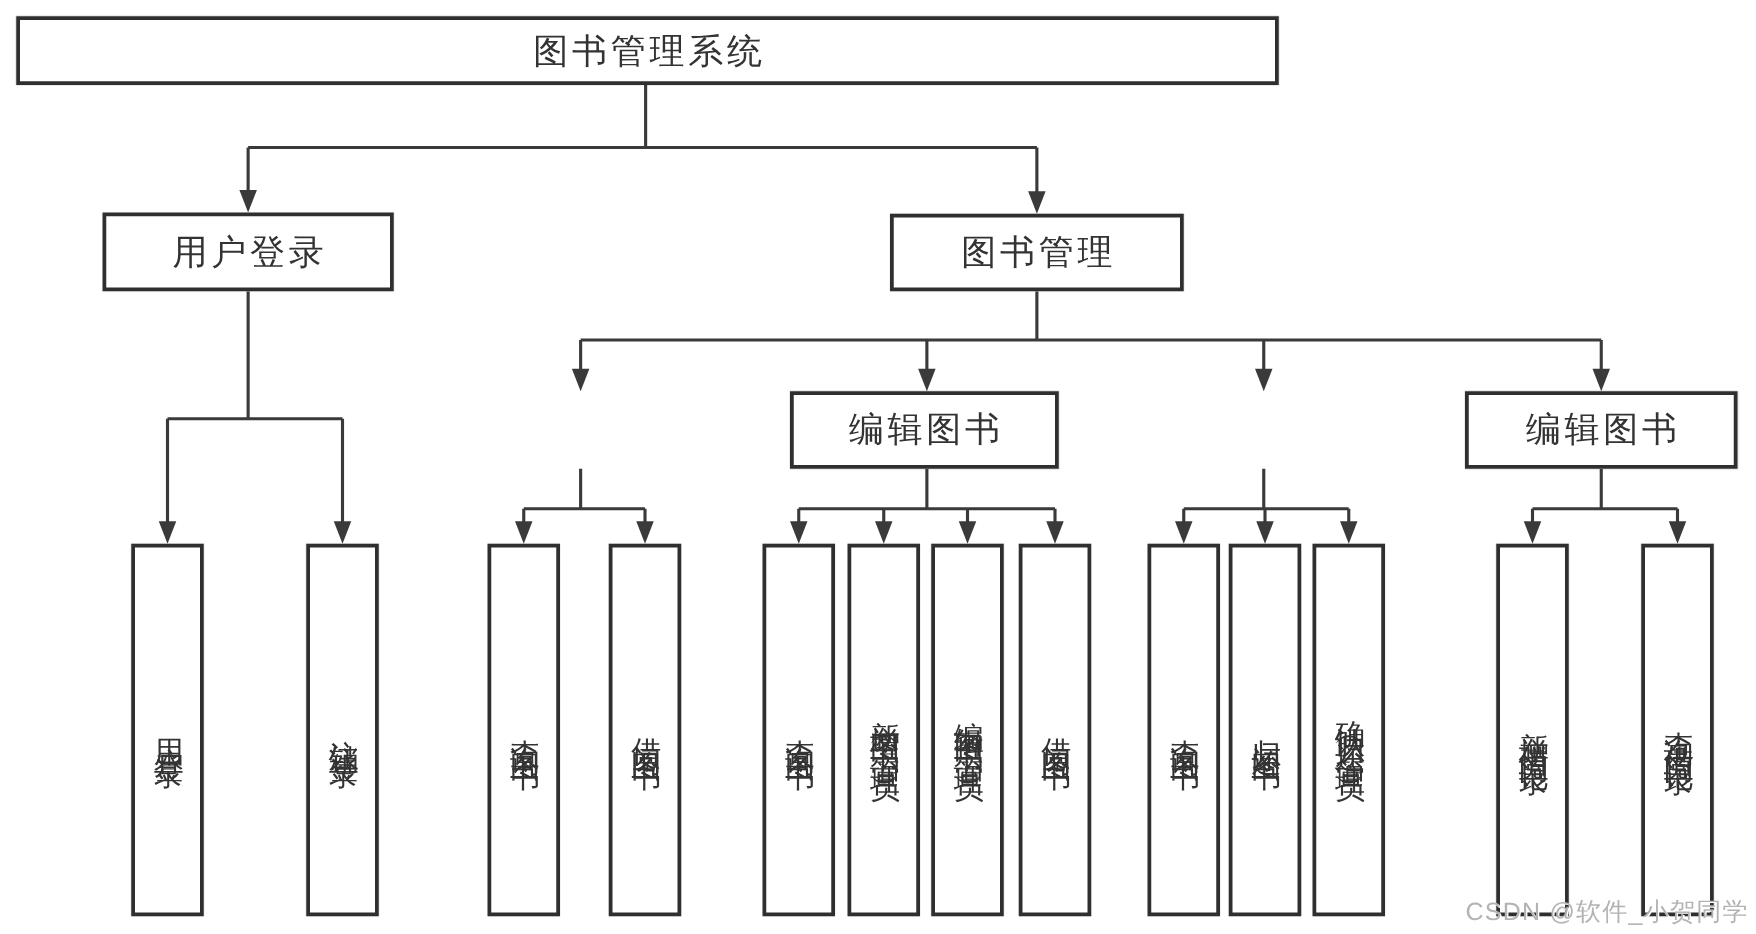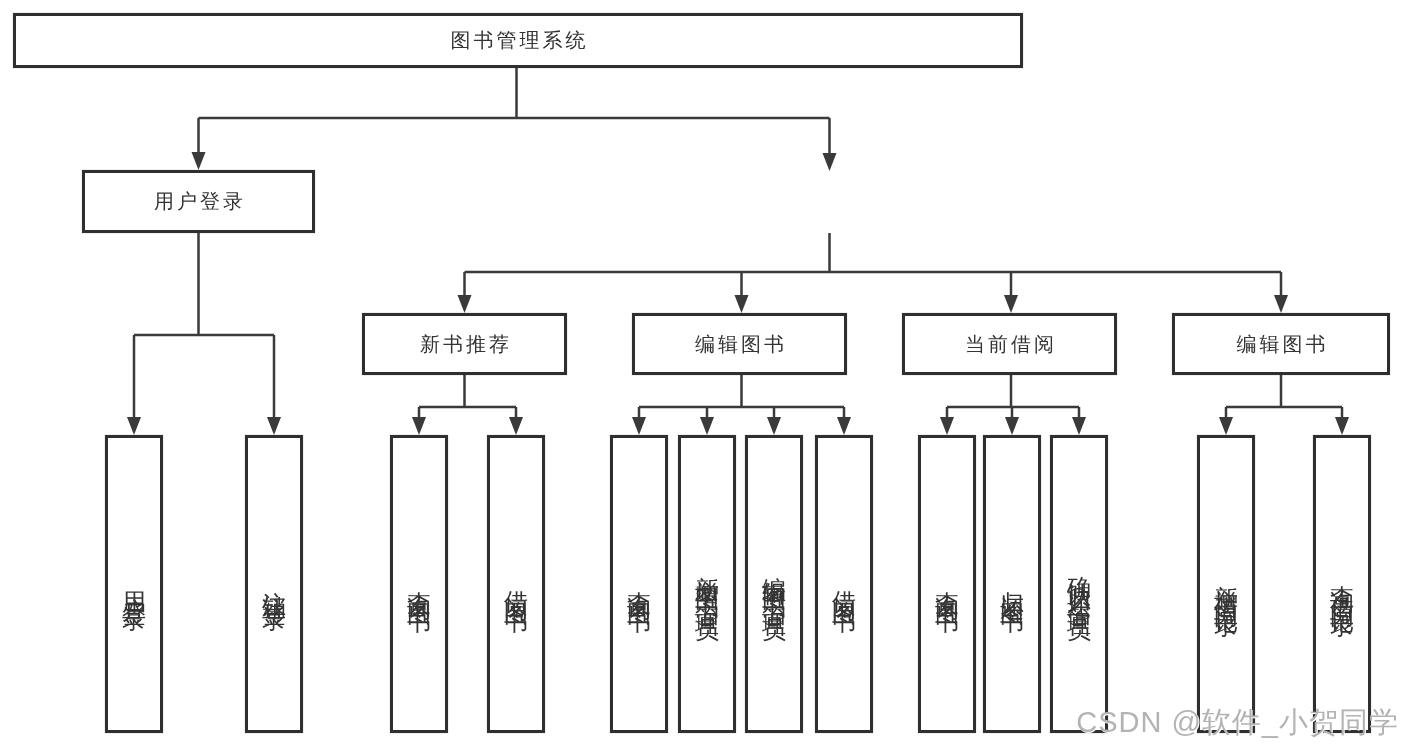--- a/index.html
+++ b/index.html
@@ -18,21 +18,21 @@
     z-index: 1;
   }
   .hbox {
     position: absolute;
     box-sizing: border-box;
     border: 3px solid #2f2f2f;
     background: #ffffff;
     display: flex;
     align-items: center;
     justify-content: center;
-    font-size: 20px;
+    font-size: 28px;
     letter-spacing: 3px;
     text-indent: 3px;
     color: #333333;
     z-index: 2;
     box-shadow: 0 0 1px rgba(0,0,0,0.35);
   }
   #root-box   { left: 13px;   top: 13px;  width: 1010px; height: 55px; }
   #box-l2-0   { left: 82px;   top: 170px; width: 233px;  height: 63px; }
   #box-l2-1   { left: 712px;  top: 171px; width: 235px;  height: 62px; }
   #box-l3-0   { left: 362px;  top: 313px; width: 205px;  height: 62px; }
@@ -72,21 +72,21 @@
   #leaf-7  { left: 815px;  }
   #leaf-8  { left: 918px;  }
   #leaf-9  { left: 983px;  }
   #leaf-10 { left: 1050px; }
   #leaf-11 { left: 1197px; }
   #leaf-12 { left: 1313px; }
   #watermark {
     position: absolute;
     right: 6px;
     bottom: 4px;
-    font-size: 29px;
+    font-size: 20px;
     color: #b3b3b3;
     text-shadow: 1px 1px 0 #ffffff;
     letter-spacing: 1px;
     z-index: 5;
     pointer-events: none;
   }
 </style>
 </head>
 <body>
 
@@ -132,29 +132,26 @@
     </g>
   </svg>
 
   <div id="root-box" class="hbox">
     <span>图书管理系统</span>
   </div>
 
   <div id="box-l2-0" class="hbox">
     <span>用户登录</span>
   </div>
+  <div id="box-l2-1" class="hbox">
+    <span>图书管理</span>
+  </div>
 
-  <div id="box-l3-0" class="hbox">
-    <span>新书推荐</span>
-  </div>
   <div id="box-l3-1" class="hbox">
     <span>编辑图书</span>
-  </div>
-  <div id="box-l3-2" class="hbox">
-    <span>当前借阅</span>
   </div>
   <div id="box-l3-3" class="hbox">
     <span>编辑图书</span>
   </div>
 
   <div id="leaf-0" class="leaf">
     <span class="vtext">用户登录</span>
   </div>
   <div id="leaf-1" class="leaf">
     <span class="vtext">注销登录</span>

